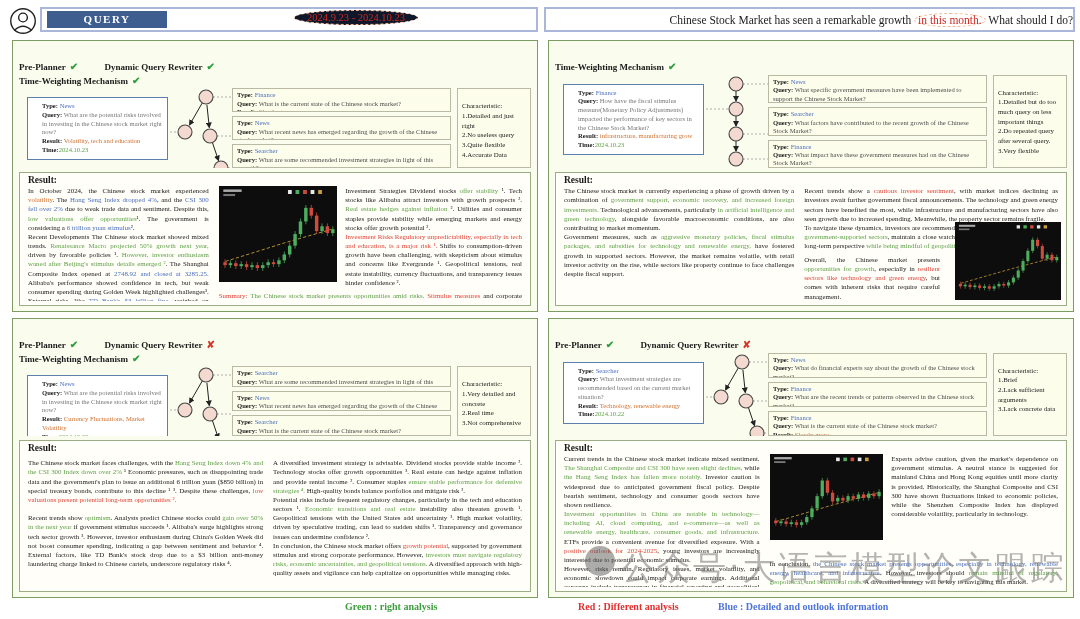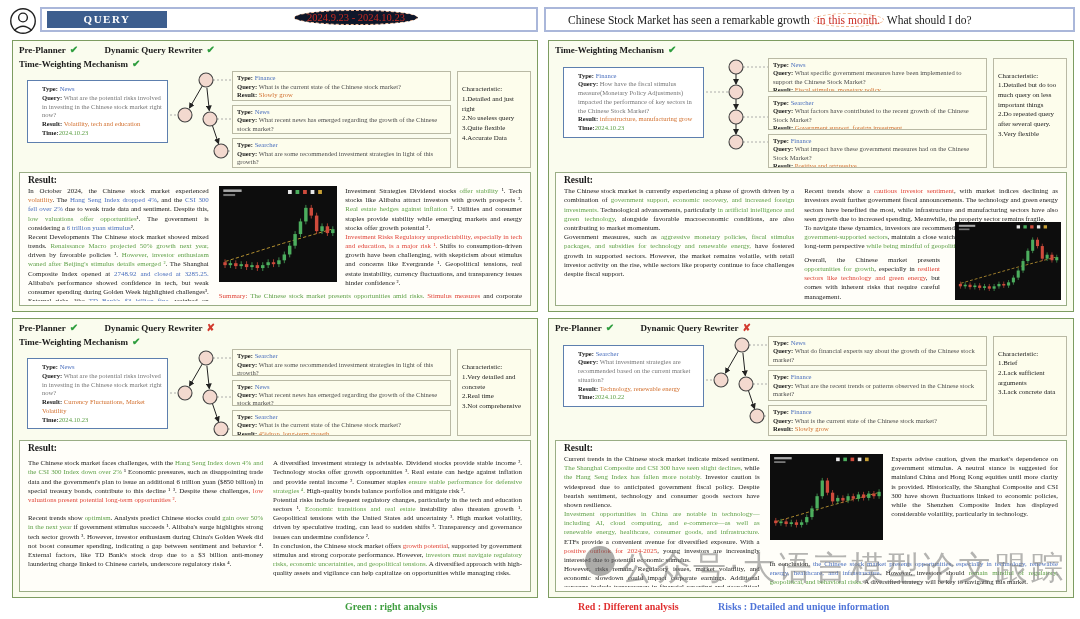--- a/index.html
+++ b/index.html
@@ -2,34 +2,34 @@
 <html><head>
 <meta charset="utf-8">
 <style>
   html,body{margin:0;padding:0;}
   body{width:1080px;height:619px;position:relative;overflow:hidden;background:#fff;
        font-family:"Liberation Serif", "DejaVu Serif", serif;color:#1a1a1a;}
 
   
   .topbar{position:absolute;top:4px;left:0;width:1080px;height:32px;}
   .user-icon{position:absolute;left:9px;top:3px;width:28px;height:28px;}
-  .tb-box{position:absolute;top:3px;height:25px;border:2px solid #aab7da;background:#fff;box-sizing:border-box;padding-left:22px;}
+  .tb-box{position:absolute;top:3px;height:25px;border:2px solid #aab7da;background:#fff;box-sizing:border-box;}
   .tb-left{left:40px;width:498px;}
-  .tb-right{left:544px;width:531px;text-align:left;font-size:11.5px;padding-top:5px;}
+  .tb-right{left:544px;width:531px;text-align:right;font-size:11.5px;padding-top:5px;}
   .query-chip{position:absolute;left:5px;top:2px;width:120px;height:17px;background:#3d5e8e;color:#fff;
               font-weight:bold;font-size:11px;text-align:center;letter-spacing:1.5px;line-height:17px;}
   .date-range{position:absolute;left:252px;top:1px;color:#c92b22;font-size:10.5px;
               border:1px dashed #f0b58e;border-radius:50%;padding:1px 12px;background:#0f172a;}
   .q-high{color:#c92b22;border:1px dashed #f0b58e;border-radius:50%;padding:0 3px;}
 
   
   .grid{position:absolute;top:40px;left:12px;width:1062px;display:grid;
         grid-template-columns:526px 526px;grid-template-rows:272px 280px;gap:6px 10px;}
   .panel{border:1.6px solid #7d9c61;background:#fafcee;box-sizing:border-box;
-         padding:2px 6px 5px;display:flex;flex-direction:column;position:relative;overflow:hidden;}
+         padding:19px 6px 5px;display:flex;flex-direction:column;position:relative;overflow:hidden;}
 
   .flags{font-weight:bold;font-size:9px;line-height:1.3;}
   .flag{margin-right:24px;white-space:nowrap;}
   .flag-label{margin-right:4px;}
   .mark{font-weight:bold;font-size:10px;}
   .mark.pass{color:#2f9e3f;}
   .mark.fail{color:#d23a2e;}
 
   .mid-row{flex:1;display:flex;margin-top:1px;min-height:0;overflow:hidden;}
   .seed-box{width:121px;flex:none;align-self:flex-start;margin:9px 2px 0 8px;background:#fff;
@@ -550,18 +550,18 @@
         </div>
       <div class="rtext rb-right"><span class="c-k">Experts advise caution, given the market's dependence on government stimulus. A neutral stance is suggested for mainland China and Hong Kong equities until more clarity is provided. Historically, the Shanghai Composite and CSI 300 have shown fluctuations linked to economic policies, while the Shenzhen Composite Index has displayed considerable volatility, particularly in technology.</span></div>
       <div class="rtext rb-span"><span class="c-k">In conclusion, </span><span class="c-b">the Chinese stock market presents opportunities, especially in technology, renewable energy, healthcare, and infrastructure.</span><span class="c-k"> However, investors should </span><span class="c-g">remain mindful of regulatory, geopolitical, and behavioral risks.</span><span class="c-k"> A diversified strategy will be key to navigating this market.</span></div>
     </div>
   </div>
 </div>
 
 <div class="legend">
   <span class="lg-green">Green : right analysis</span>
   <span class="lg-red">Red : Different analysis</span>
-  <span class="lg-blue">Risks : Detailed and unique information</span>
+  <span class="lg-blue">Blue : Detailed and outlook information</span>
 </div>
 <div class="watermark">
   <span class="wm-icon"></span>
   <span>公众号·大语言模型论文跟踪</span>
 </div>
 
 </body></html>

